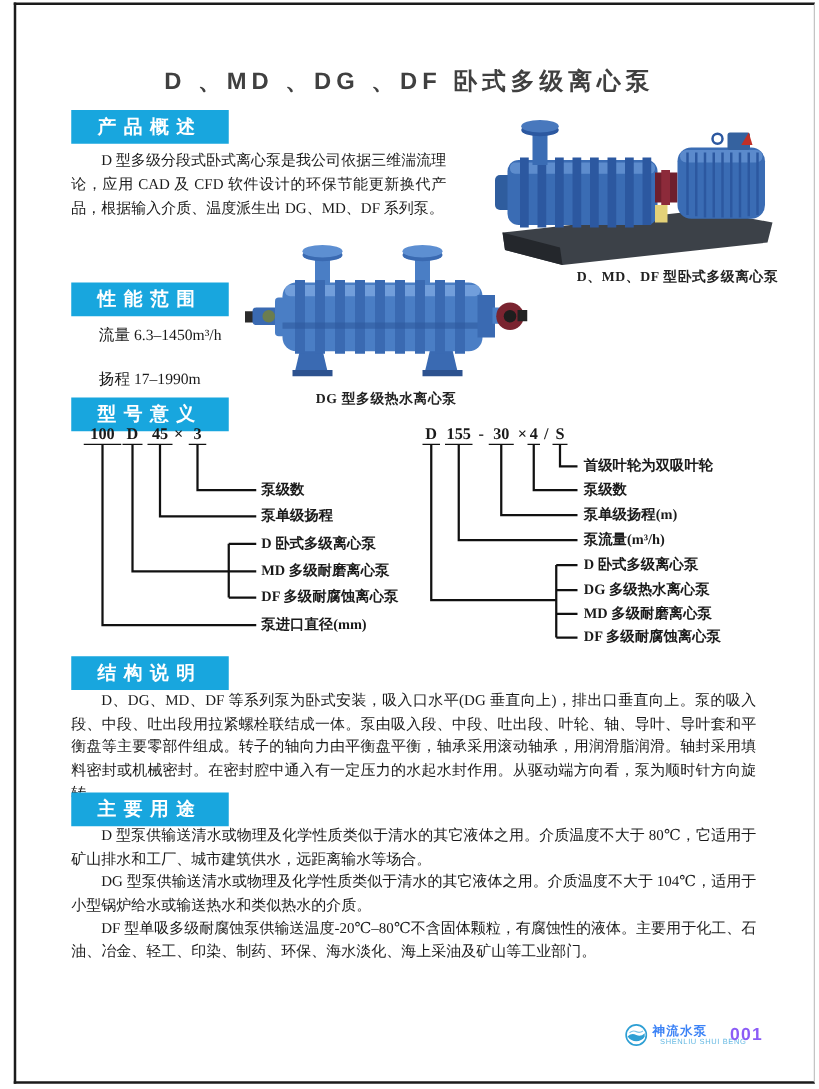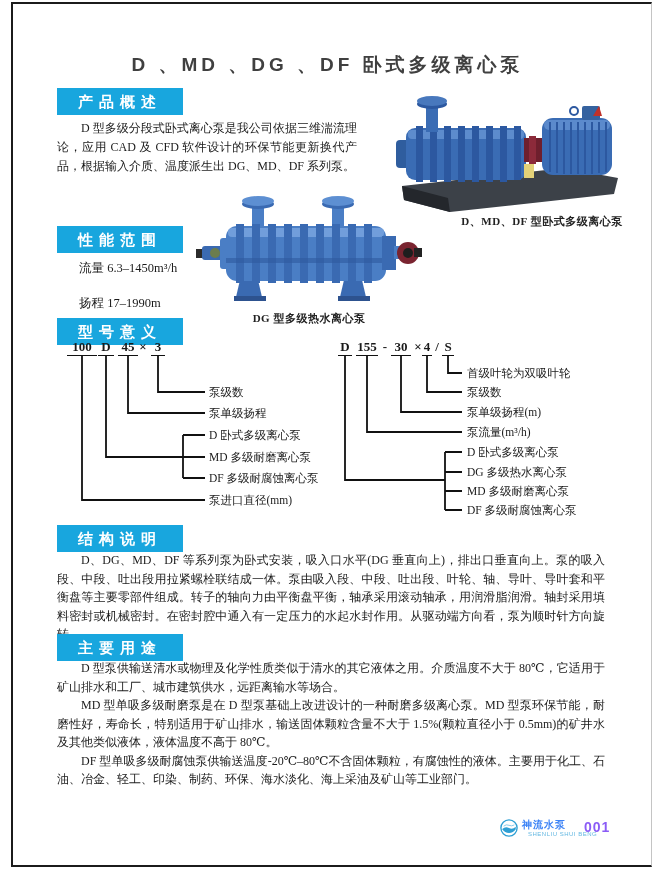--- a/index.html
+++ b/index.html
@@ -22,21 +22,21 @@
   .usage-wrap{position:absolute;left:57px;top:659px;width:548px;}
   .usage-wrap p{margin:0;font-size:12px;line-height:18.5px;text-align:justify;text-indent:2em;}
   .photo{position:absolute;}
   .caption{position:absolute;font-size:11px;font-weight:bold;color:#222;text-align:center;letter-spacing:0.5px;}
   .perf-line{position:absolute;left:79px;font-size:12.5px;}
   .diagram{position:absolute;}
   .diagram svg{position:absolute;left:0;top:0;}
   .code-part{position:absolute;top:1px;font-size:13px;font-weight:bold;text-align:center;
              height:16px;line-height:16px;}
   .code-part.u{border-bottom:1.6px solid #111;}
-  .dia-label{position:absolute;font-size:11.5px;font-weight:normal;white-space:nowrap;line-height:14px;}
+  .dia-label{position:absolute;font-size:11.5px;font-weight:bold;white-space:nowrap;line-height:14px;}
   .footer{position:absolute;left:500px;top:817px;width:120px;height:26px;}
   .logo-icon{position:absolute;left:0;top:2px;width:18px;height:18px;}
   .brand{position:absolute;left:22px;top:1px;font-family:"Liberation Sans","DejaVu Sans",sans-serif;
          font-size:10px;font-weight:bold;color:#3b82f6;letter-spacing:1px;white-space:nowrap;}
   .brand-sub{position:absolute;left:28px;top:14px;font-family:"Liberation Sans","DejaVu Sans",sans-serif;
              font-size:6px;color:#64b8e2;letter-spacing:0.5px;white-space:nowrap;}
   .page-num{position:absolute;left:84px;top:2px;font-family:"Liberation Sans","DejaVu Sans",sans-serif;
             font-size:14px;font-weight:bold;color:#8b5cf6;letter-spacing:1px;}
 </style>
 </head>
@@ -172,21 +172,21 @@
   <span class="dia-label" style="left:137px;top:146px;">MD 多级耐磨离心泵</span>
   <span class="dia-label" style="left:137px;top:165px;">DF 多级耐腐蚀离心泵</span>
 </div>
 
 <div class="sec-head" style="top:525px;">结构说明</div>
 <p class="body-text structure-text">D、DG、MD、DF 等系列泵为卧式安装，吸入口水平(DG 垂直向上)，排出口垂直向上。泵的吸入段、中段、吐出段用拉紧螺栓联结成一体。泵由吸入段、中段、吐出段、叶轮、轴、导叶、导叶套和平衡盘等主要零部件组成。转子的轴向力由平衡盘平衡，轴承采用滚动轴承，用润滑脂润滑。轴封采用填料密封或机械密封。在密封腔中通入有一定压力的水起水封作用。从驱动端方向看，泵为顺时针方向旋转。</p>
 
 <div class="sec-head" style="top:634px;">主要用途</div>
 <div class="usage-wrap">
   <p>D 型泵供输送清水或物理及化学性质类似于清水的其它液体之用。介质温度不大于 80℃，它适用于矿山排水和工厂、城市建筑供水，远距离输水等场合。</p>
-  <p>MD 型单吸多级耐磨泵是在 D 型泵基础上改进设计的一种耐磨多级离心泵。MD 型泵环保节能，耐磨性好，寿命长，特别适用于矿山排水，输送固体颗粒含量不大于 1.5%(颗粒直径小于 0.5mm)的矿井水及其他类似液体，液体温度不高于 80℃。</p>
+  <p>DG 型泵供输送清水或物理及化学性质类似于清水的其它液体之用。介质温度不大于 104℃，适用于小型锅炉给水或输送热水和类似热水的介质。</p>
   <p>DF 型单吸多级耐腐蚀泵供输送温度-20℃–80℃不含固体颗粒，有腐蚀性的液体。主要用于化工、石油、冶金、轻工、印染、制药、环保、海水淡化、海上采油及矿山等工业部门。</p>
 </div>
 
 <div class="footer">
   <svg class="logo-icon" viewBox="0 0 20 20">
     <circle cx="10" cy="10" r="9" fill="#ffffff" stroke="#2e9fd4" stroke-width="1.5"></circle>
     <path d="M2.5,11 q3.5,-3 7.5,-1 q4,2 7.5,-1.5 v3 a9,9 0 0 1 -15,0 z" fill="#2e9fd4"></path>
     <path d="M4,8 q3,-2.5 6,-1 q3,1.5 6,-0.5" fill="none" stroke="#7cc4e8" stroke-width="1"></path>
   </svg>
   <span class="brand">神流水泵</span>

